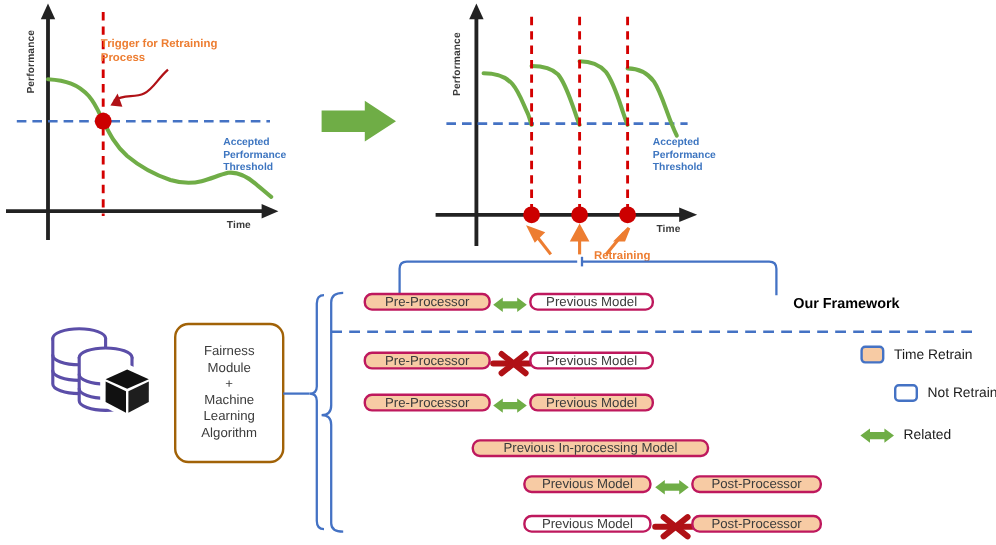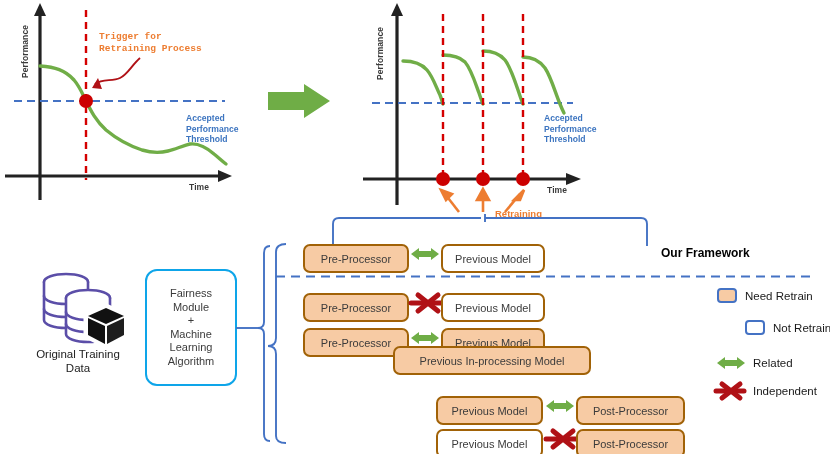--- a/index.html
+++ b/index.html
@@ -10,32 +10,32 @@
   
   .axis-label{font-size:8.5px;color:#3a3a3a;font-weight:600;letter-spacing:.1px;}
   .vlabel{transform:rotate(-90deg);transform-origin:left top;white-space:nowrap;}
   .orange-txt{color:#ED7D31;font-weight:bold;font-size:9.5px;line-height:11.5px;}
   .blue-txt{color:#3D75C0;font-weight:bold;font-size:8.6px;line-height:10.5px;}
   .retrain-txt{color:#ED7D31;font-weight:bold;font-size:9.5px;padding-left:33px;}
 
   
   .fbox{
     position:absolute;box-sizing:border-box;
-    border:2px solid #a16207;border-radius:7px;
+    border:2px solid #be185d;border-radius:7px;
     display:flex;align-items:center;justify-content:center;
     font-size:11px;color:#3b3b3b;white-space:nowrap;
-    height:29px;font-family:"Liberation Sans",sans-serif;
+    height:15px;font-family:"Liberation Sans",sans-serif;
   }
   .fill-peach{background:#F7CBA4;}
   .fill-white{background:#ffffff;}
 
   
   .fmodule{
     position:absolute;box-sizing:border-box;
-    border:2px solid #0ea5e9;border-radius:12px;background:#fff;
+    border:2px solid #a16207;border-radius:12px;background:#fff;
     display:flex;flex-direction:column;align-items:center;justify-content:center;
     font-size:11px;color:#3b3b3b;line-height:13.5px;text-align:center;
   }
   .orig-data{
     position:absolute;text-align:center;font-size:11.5px;color:#222;line-height:13.5px;
   }
 
   
   .legend-row{position:absolute;display:flex;align-items:center;gap:8px;}
   .legend-swatch{width:20px;height:15px;box-sizing:border-box;border:2.5px solid #4472C4;border-radius:4px;}
@@ -64,21 +64,21 @@
 
     <line x1="86" y1="10" x2="86" y2="180" stroke="#D40000" stroke-width="2.4" stroke-dasharray="7,5"></line>
 
     <circle cx="86" cy="101" r="7" fill="#CC0000"></circle>
 
     <path fill="none" stroke="#B01116" stroke-width="1.9" d="M 140,58 C 131,66 128,74 120,78 C 112,82 103,78 95,84"></path>
     <polygon points="98,78 92,88 102,89" fill="#B01116"></polygon>
   </svg>
   <div class="abs axis-label vlabel" style="left:20px;top:78px;">Performance</div>
   <div class="abs axis-label" style="left:189px;top:182px;">Time</div>
-  <div class="abs orange-txt" style="left:99px;top:31px;width:120px;font-family:Liberation Mono, monospace;">Trigger for Retraining Process</div>
+  <div class="abs orange-txt" style="left:84px;top:31px;width:120px;">Trigger for Retraining Process</div>
   <div class="abs blue-txt" style="left:186px;top:113px;width:62px;">Accepted Performance Threshold</div>
 
   <svg class="abs" style="left:268px;top:84px;" width="68" height="34">
     <polygon points="0,8 36,8 36,0 62,17 36,34 36,26 0,26" fill="#6FAD46"></polygon>
   </svg>
 
   <svg class="abs" style="left:355px;top:0;" width="270" height="225">
     <line x1="42" y1="10" x2="42" y2="205" stroke="#222" stroke-width="3.2"></line>
     <line x1="8" y1="179" x2="215" y2="179" stroke="#222" stroke-width="3.2"></line>
     <polygon points="211,173 226,179 211,185" fill="#222"></polygon>
@@ -131,21 +131,20 @@
       <path d="M 30,44 A 22,8 0 0 0 74,44" fill="none"></path>
       <path d="M 30,56 A 22,8 0 0 0 74,56" fill="none"></path>
     </g>
     <g>
       <path d="M 70,38 L 90,47 L 90,68 L 70,78 L 50,68 L 50,47 Z" fill="#ffffff" stroke="#ffffff" stroke-width="5"></path>
       <path d="M 70,40 L 88,48 L 70,56 L 52,48 Z" fill="#111111"></path>
       <path d="M 52,50 L 69,58 L 69,76 L 52,67 Z" fill="#111111"></path>
       <path d="M 71,58 L 88,50 L 88,67 L 71,76 Z" fill="#1e1e1e"></path>
     </g>
   </svg>
-  <div class="abs orig-data" style="left:28px;top:348px;width:100px;">Original Training Data</div>
 
   <div class="fmodule" style="left:145px;top:269px;width:92px;height:117px;">
     <span>Fairness</span>
     <span>Module</span>
     <span>+</span>
     <span>Machine</span>
     <span>Learning</span>
     <span>Algorithm</span>
   </div>
 
@@ -177,21 +176,21 @@
   <div class="fbox fill-white" style="left:441px;top:293px;width:104px;">Previous Model</div>
 
   <div class="fbox fill-peach" style="left:303px;top:328px;width:106px;">Pre-Processor</div>
   <svg class="abs" style="left:411px;top:330px;" width="30" height="16">
     <g fill="#6FAD46">
         <polygon points="0,8 8,2 8,5 20,5 20,2 28,8 20,14 20,11 8,11 8,14"></polygon>
       </g>
   </svg>
   <div class="fbox fill-peach" style="left:441px;top:328px;width:104px;">Previous Model</div>
 
-  <div class="fbox fill-peach" style="left:393px;top:346px;width:198px;">Previous In-processing Model</div>
+  <div class="fbox fill-peach" style="left:393px;top:366px;width:198px;">Previous In-processing Model</div>
 
   <div class="fbox fill-peach" style="left:436px;top:396px;width:107px;">Previous Model</div>
   <svg class="abs" style="left:546px;top:398px;" width="30" height="16">
     <g fill="#6FAD46">
         <polygon points="0,8 8,2 8,5 20,5 20,2 28,8 20,14 20,11 8,11 8,14"></polygon>
       </g>
   </svg>
   <div class="fbox fill-peach" style="left:576px;top:396px;width:109px;">Post-Processor</div>
 
   <div class="fbox fill-white" style="left:436px;top:429px;width:107px;">Previous Model</div>
@@ -205,39 +204,29 @@
   <div class="fbox fill-peach" style="left:576px;top:429px;width:109px;">Post-Processor</div>
 
   <svg class="abs" style="left:266px;top:242px;" width="22" height="204">
     <path fill="none" stroke="#4472C4" stroke-width="1.9" d="M 20,2 Q 10,2 10,10 L 10,96 Q 10,104 2,104 Q 10,104 10,112 L 10,194 Q 10,201 20,201"></path>
   </svg>
 
   <div class="our-fw" style="left:661px;top:246px;">Our Framework</div>
 
   <div class="legend-row" style="left:717px;top:288px;">
     <div class="legend-swatch" style="background:#F7CBA4;"></div>
-    <span class="legend-txt">Need Retrain</span>
+    <span class="legend-txt">Time Retrain</span>
   </div>
 
   <div class="legend-row" style="left:717px;top:320px;margin-left:28px;">
     <div class="legend-swatch" style="background:#ffffff;"></div>
     <span class="legend-txt">Not Retrain</span>
   </div>
 
   <div class="legend-row" style="left:717px;top:355px;">
     <svg width="28" height="16">
       <polygon points="0,8 8,2 8,5 20,5 20,2 28,8 20,14 20,11 8,11 8,14" fill="#6FAD46"></polygon>
     </svg>
     <span class="legend-txt">Related</span>
   </div>
 
-  <div class="legend-row" style="left:713px;top:381px;">
-    <svg width="34" height="20">
-      <g stroke="#B01116" stroke-width="5" stroke-linecap="round">
-        <line x1="3" y1="10" x2="31" y2="10"></line>
-        <line x1="9" y1="3" x2="27" y2="17"></line>
-        <line x1="27" y1="3" x2="9" y2="17"></line>
-      </g>
-    </svg>
-    <span class="legend-txt" style="margin-left:-2px;">Independent</span>
-  </div>
 
 </div>
 
 </body></html>

